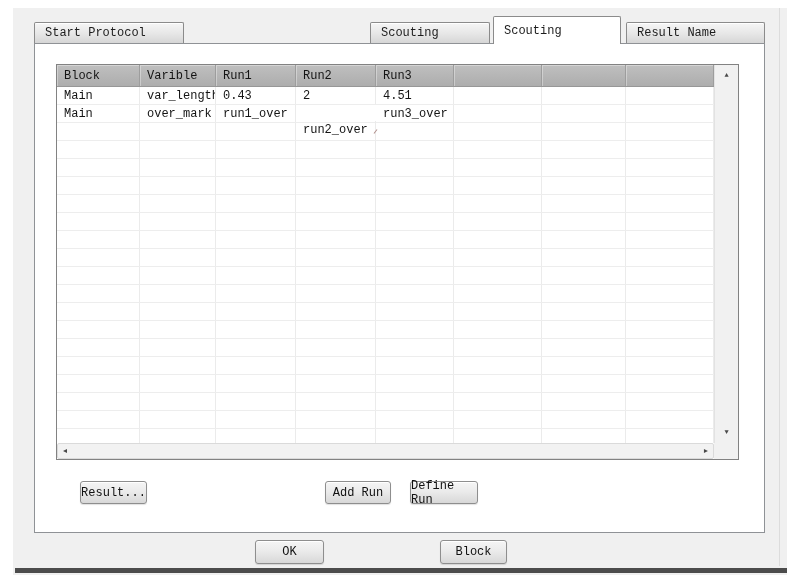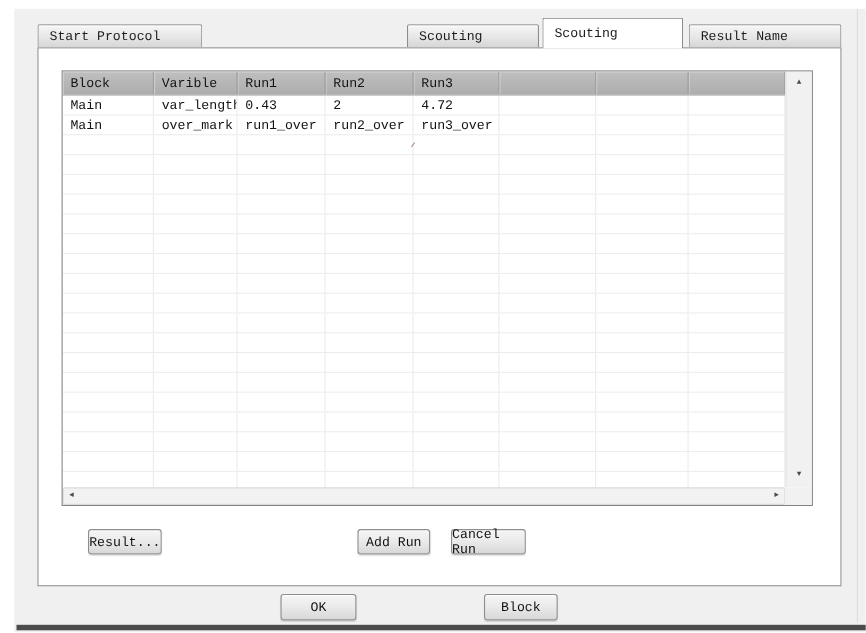--- a/index.html
+++ b/index.html
@@ -131,30 +131,30 @@
           <div class="hcell" style="width: 88px;"></div>
           <div class="hcell" style="width: 84px;"></div>
           <div class="hcell" style="width: 88px;"></div>
         </div>
       <div class="grid-body">
           <div class="grow">
             <div class="gcell" style="width: 83px;">Main</div>
             <div class="gcell" style="width: 76px;">var_length</div>
             <div class="gcell" style="width: 80px;">0.43</div>
             <div class="gcell" style="width: 80px;">2</div>
-            <div class="gcell" style="width: 78px;">4.72</div>
+            <div class="gcell" style="width: 78px;">4.51</div>
             <div class="gcell" style="width: 88px;"></div>
             <div class="gcell" style="width: 84px;"></div>
             <div class="gcell" style="width: 88px;"></div>
           </div>
           <div class="grow">
             <div class="gcell" style="width: 83px;">Main</div>
             <div class="gcell" style="width: 76px;">over_mark</div>
             <div class="gcell" style="width: 80px;">run1_over</div>
-            <div class="gcell" style="width: 80px;">run2_over</div>
+            <div class="gcell" style="width: 80px; margin-top: 16px;">run2_over</div>
             <div class="gcell" style="width: 78px;">run3_over</div>
             <div class="gcell" style="width: 88px;"></div>
             <div class="gcell" style="width: 84px;"></div>
             <div class="gcell" style="width: 88px;"></div>
           </div>
           <div class="grow">
             <div class="gcell" style="width: 83px;"></div>
             <div class="gcell" style="width: 76px;"></div>
             <div class="gcell" style="width: 80px;"></div>
             <div class="gcell" style="width: 80px;"></div>
@@ -342,21 +342,21 @@
       </div>
       <div class="hscroll">
         <div class="sarrow h-left">◄</div>
         <div class="sarrow h-right">►</div>
       </div>
       <div class="corner"></div>
     </div>
 
     <div class="btn btn-define">Result...</div>
     <div class="btn btn-addrun">Add Run</div>
-    <div class="btn btn-delrun">Cancel Run</div>
+    <div class="btn btn-delrun">Define Run</div>
   </div>
 
   <div class="btn btn-ok">OK</div>
   <div class="btn btn-cancel">Block</div>
 
   <div class="right-edge"></div>
   <div class="bottom-edge"></div>
 </div>
 
 </body></html>

